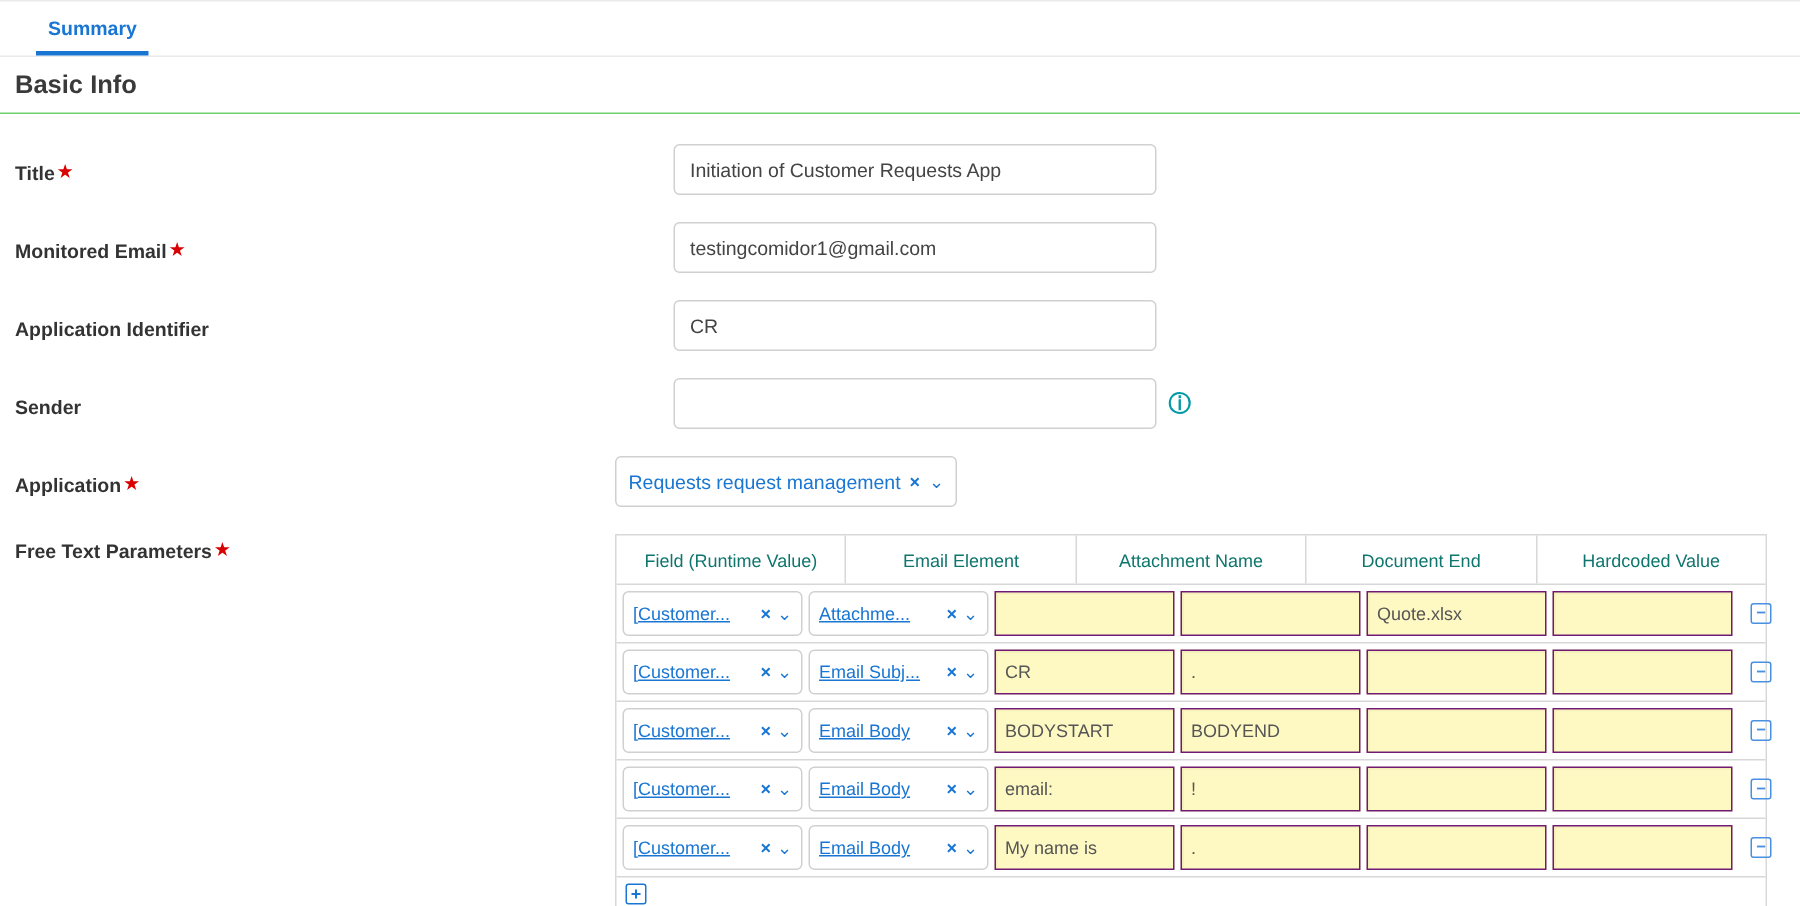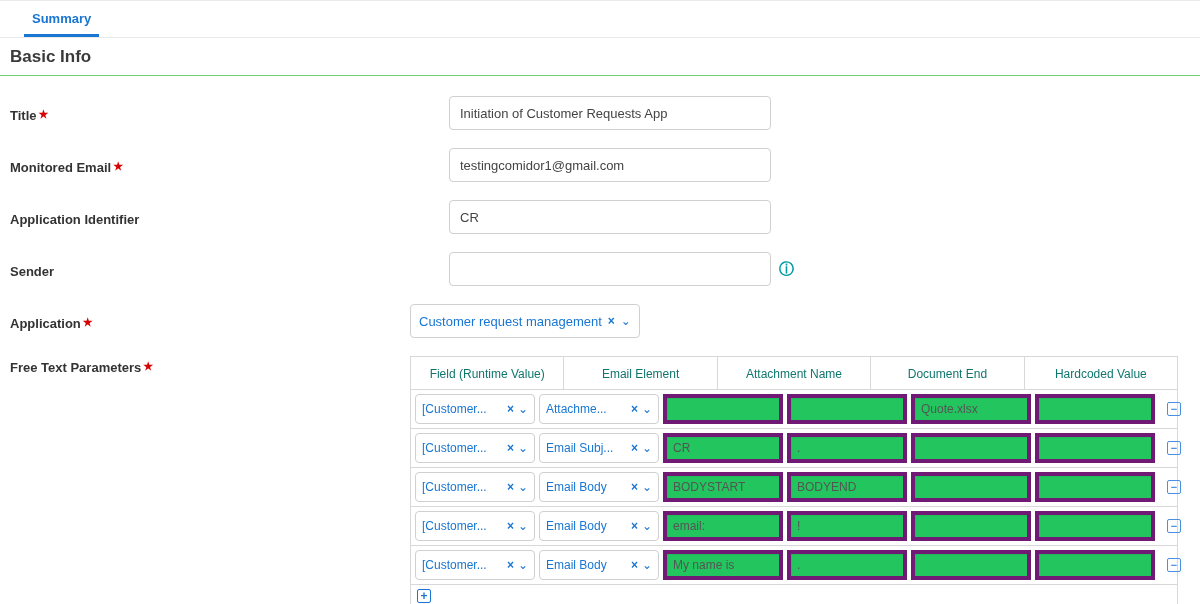--- a/index.html
+++ b/index.html
@@ -124,26 +124,26 @@
   .sel {
     width: 100%;
     height: 30px;
     border: 1px solid #d0d0d0;
     border-radius: 4px;
     padding: 0 6px;
     display: flex; align-items: center; justify-content: space-between;
     color: #1976d2; font-size: 12px; cursor: pointer;
     overflow: hidden;
   }
-  .sel span.v { white-space: nowrap; overflow: hidden; text-overflow: ellipsis; flex: 1 1 auto; }
+  .sel span.v { white-space: nowrap; overflow: hidden; text-overflow: ellipsis; flex: 1 1 auto; text-decoration: underline; }
   .sel .tail { display: flex; gap: 4px; align-items: center; flex: 0 0 auto; }
   .txt {
     width: 100%; height: 30px;
-    border: 4px solid #701a75;
-    background: #22c55e;
+    border: 1px solid #701a75;
+    background: #fef9c3;
     box-shadow: inset 1px 1px 1px rgba(0,0,0,.05);
     padding: 0 6px; font-size: 12px; color: #555; outline: none;
   }
   .rowact {
     position: relative;
     left: 8px;
     width: 14px; height: 14px;
     border: 1.5px solid #4a90e2;
     border-radius: 2px;
     color: #4a90e2;
@@ -205,21 +205,21 @@
         <span class="info-ic">ⓘ</span>
       </div>
     </div>
 
     <div class="row">
       <div class="label-col">
         <span>Application</span><span class="req">★</span>
       </div>
       <div class="input-col">
         <div class="chipbox">
-          <span>Customer request management</span>
+          <span>Requests request management</span>
           <span class="x">×</span>
           <span class="chev">⌄</span>
         </div>
       </div>
     </div>
 
     <div class="row top">
       <div class="label-col">
         <span>Free Text Parameters</span><span class="req">★</span>
       </div>

